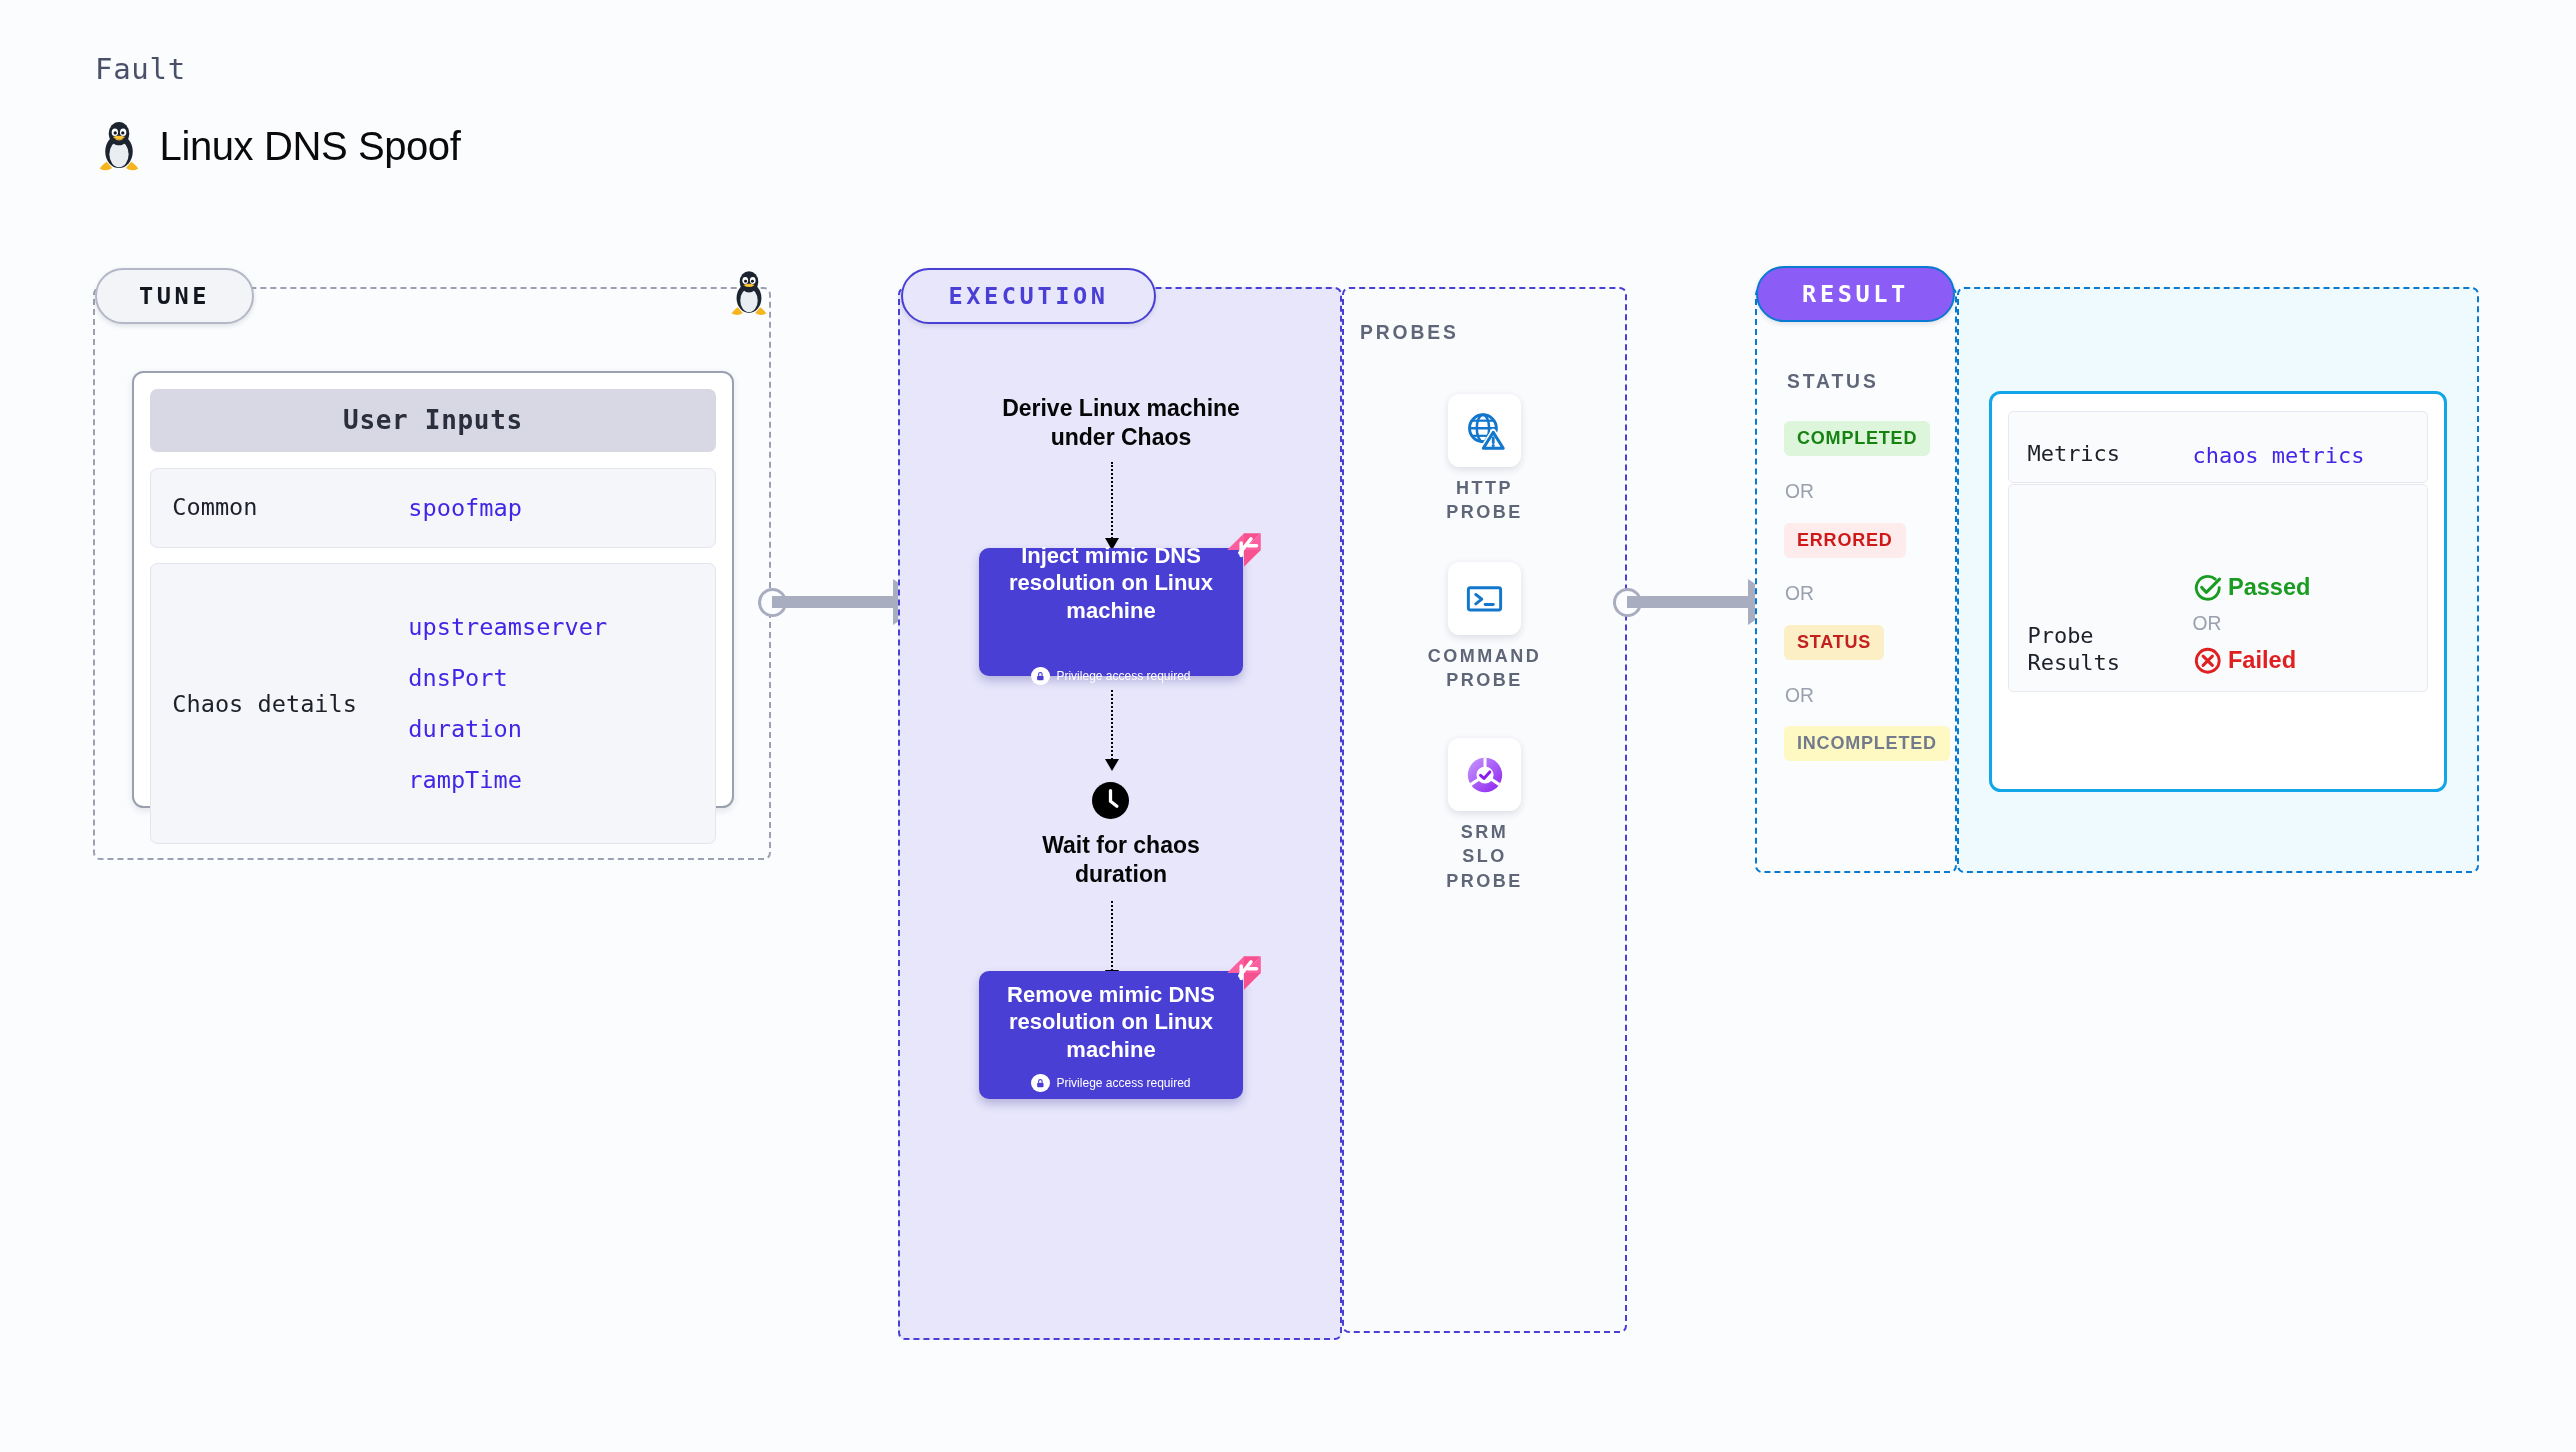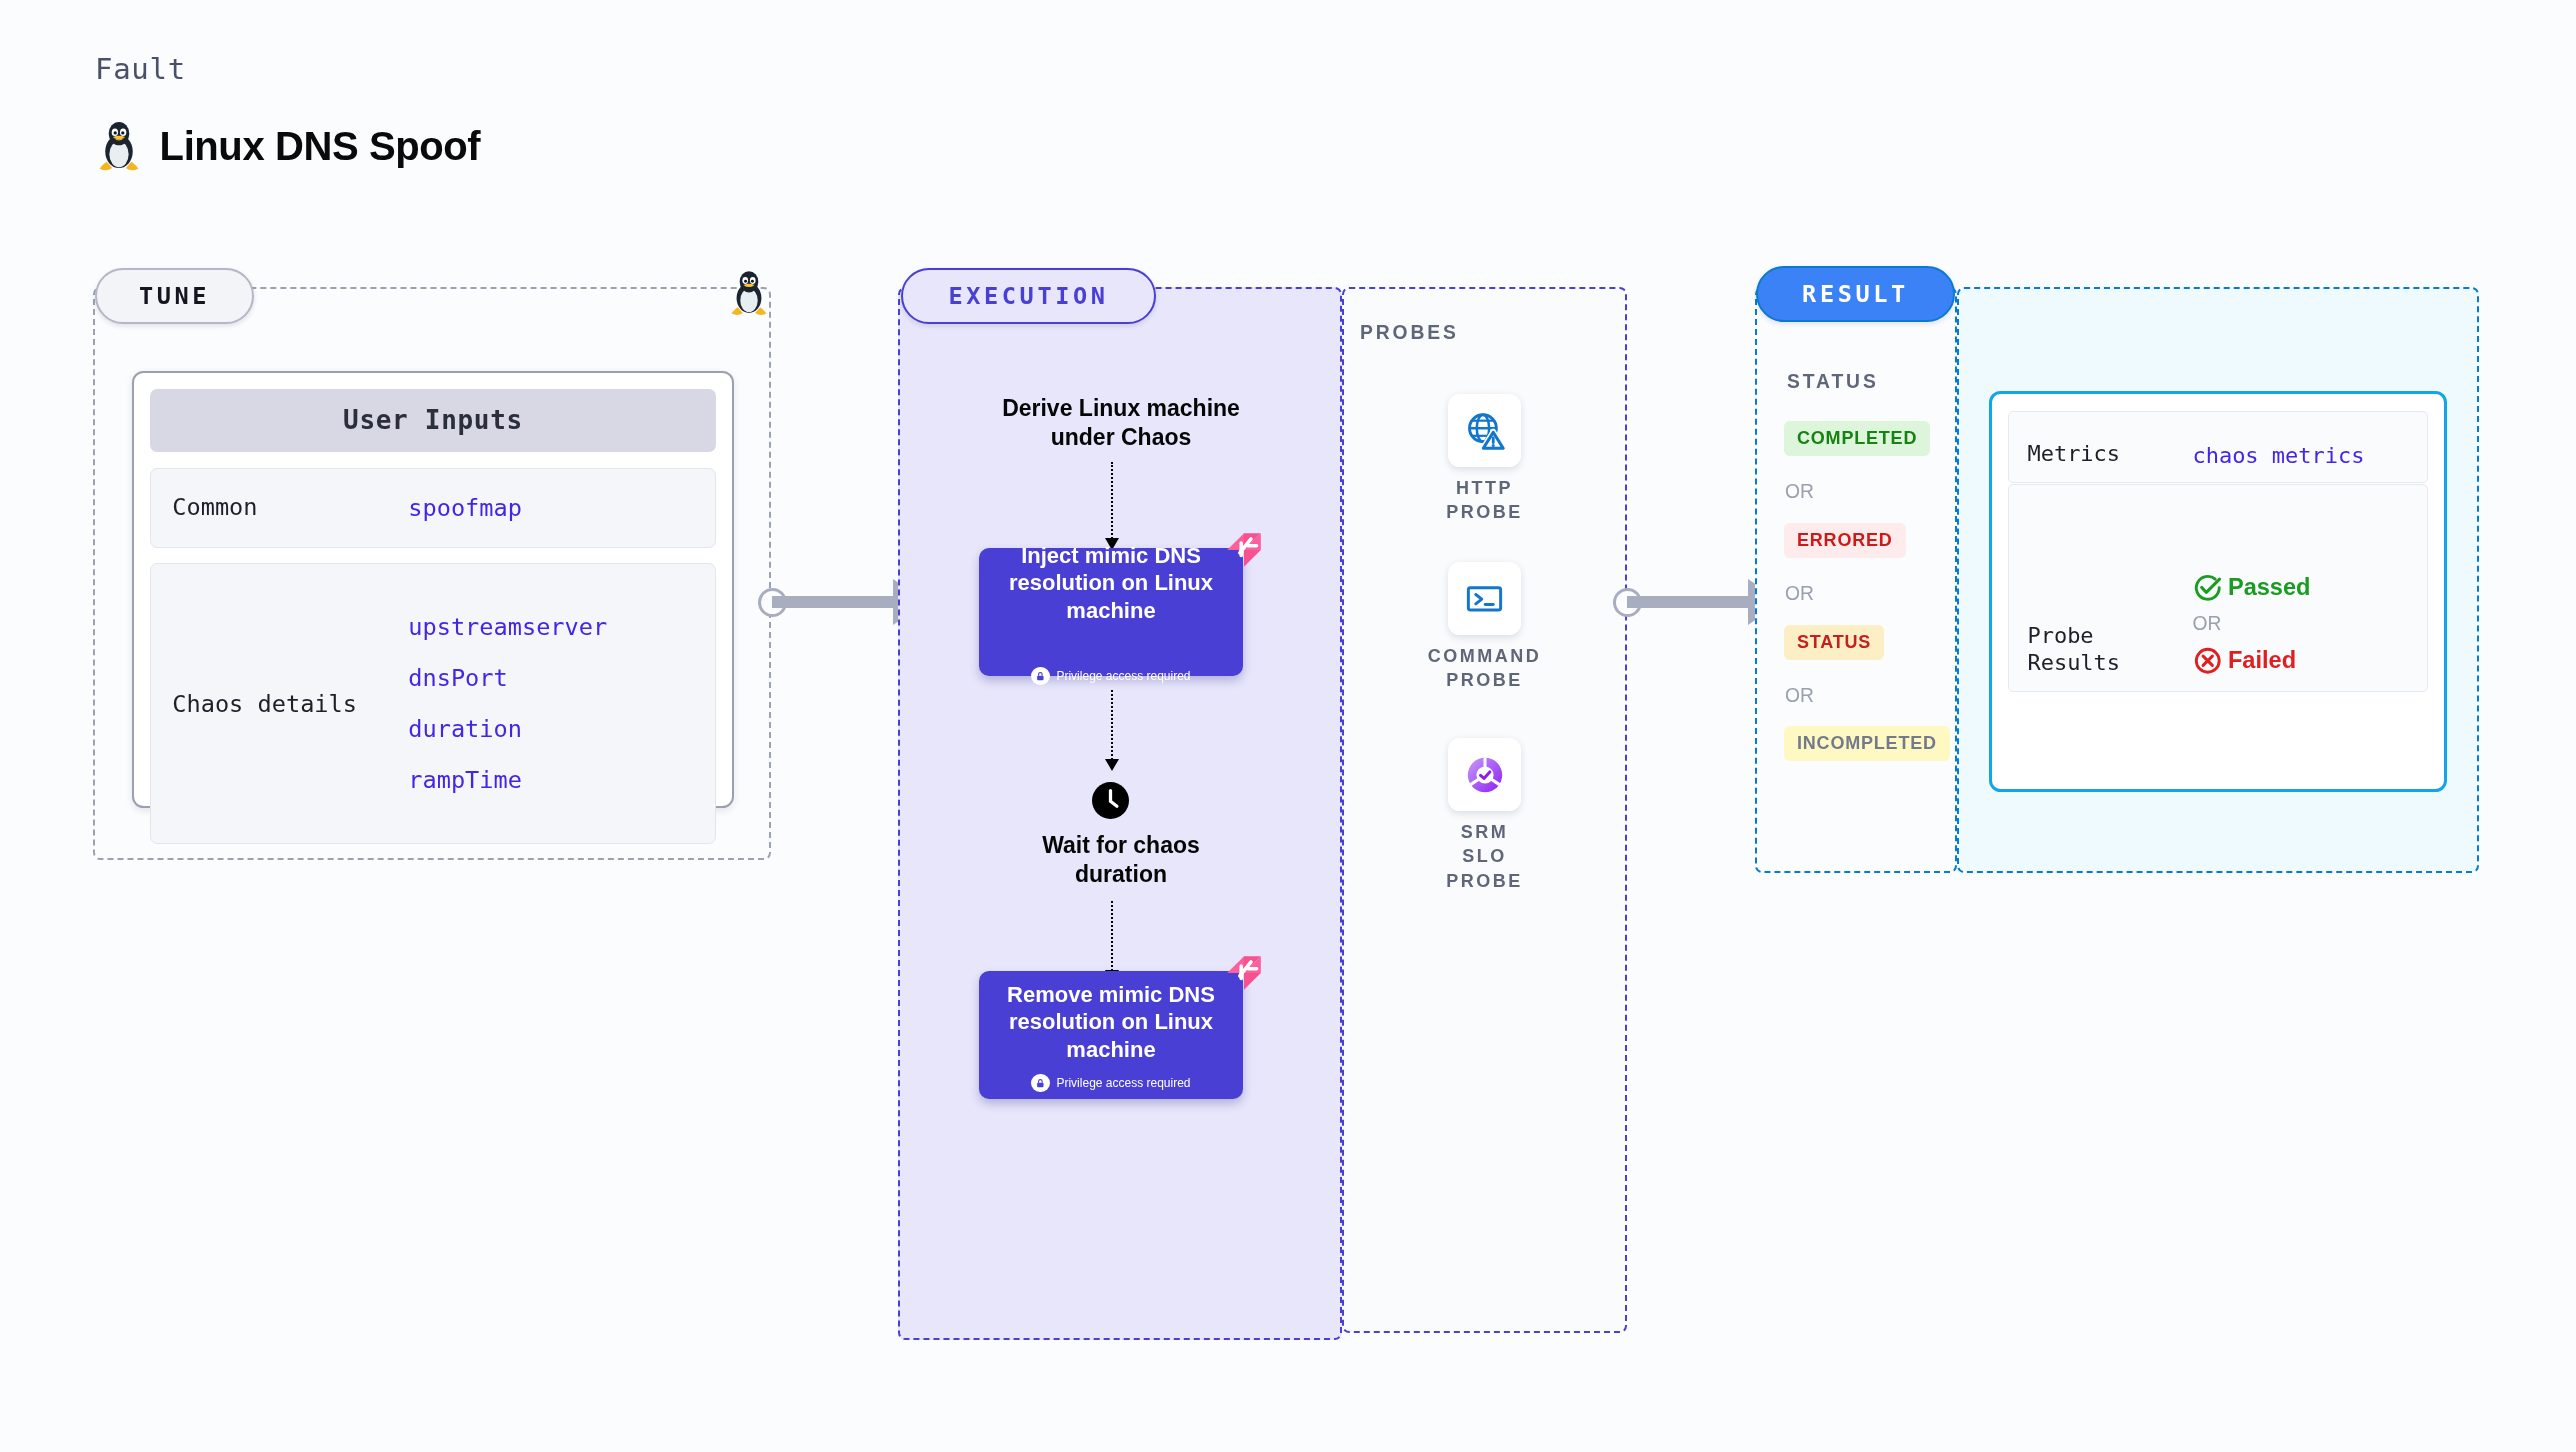--- a/index.html
+++ b/index.html
@@ -13,21 +13,21 @@
 
   
   .hdr-eyebrow {
     position: absolute; left: 95px; top: 52px;
     font-family: "DejaVu Sans Mono", monospace;
     font-size: 29px; color: #4a5068; letter-spacing: 0.7px;
   }
   .hdr-row { position: absolute; left: 97px; top: 120px; display: flex; align-items: center; gap: 18.6px; }
   .hdr-title {
     font-family: "Liberation Sans", sans-serif;
-    font-size: 40px; font-weight: bold; color: #0a0a0a; letter-spacing: -0.4px;
+    font-size: 40px; font-weight: normal; color: #0a0a0a; letter-spacing: -0.4px;
   }
   .tux { width: 44px; height: 52px; display: block; }
 
   
   .region {
     position: absolute;
     border-radius: 7.2px;
     border-style: dashed;
     border-width: 2.9px;
   }
@@ -40,21 +40,21 @@
   
   .pill {
     position: absolute; display: flex; align-items: center; justify-content: center;
     border-radius: 716px;
     font-family: "DejaVu Sans Mono", monospace;
     font-weight: bold; letter-spacing: 3.6px;
     box-shadow: 0 2.1px 5px rgba(20,25,60,.12);
   }
   .pill-tune   { background: #f3f4f8; border: 2.9px solid #b4b8c6; color: #14161f; }
   .pill-exec   { background: #e7e6fb; border: 2.9px solid #4a3fd4; color: #4a3fd4; }
-  .pill-result { background: #3b82f6; border: 2.9px solid #0a7ad0; color: #ffffff; }
+  .pill-result { background: #8b5cf6; border: 2.9px solid #0a7ad0; color: #ffffff; }
 
   .section-caption {
     position: absolute;
     font-family: "Liberation Sans", sans-serif;
     font-size: 19.3px; font-weight: bold; letter-spacing: 2.9px; color: #5e6678;
   }
 
   
   .ui-card {
     position: absolute;

